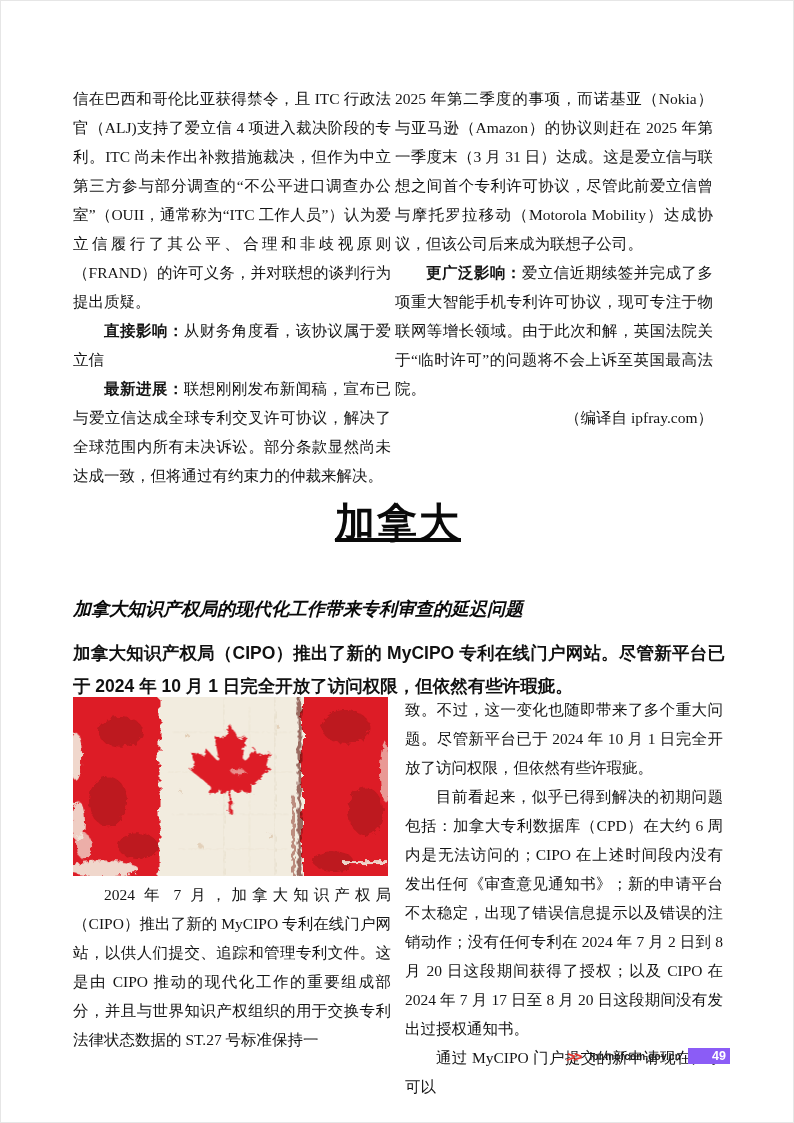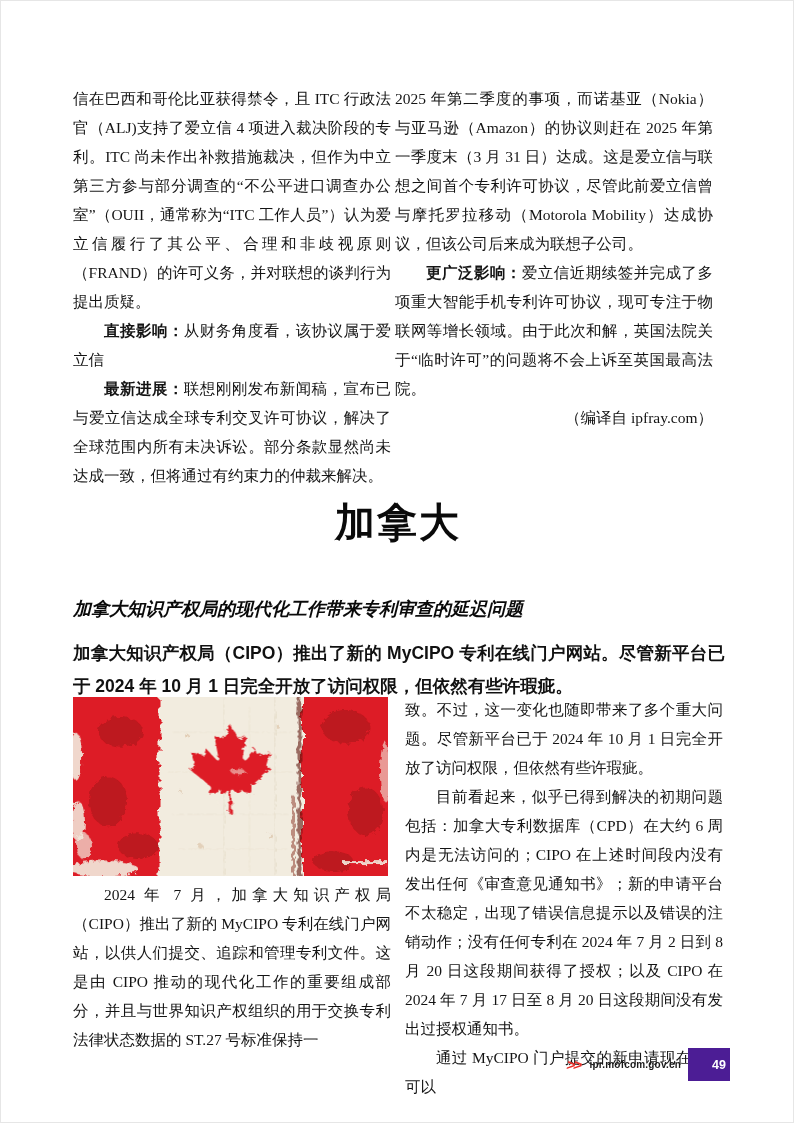--- a/index.html
+++ b/index.html
@@ -22,21 +22,21 @@
   }
   .body-text p{margin:0;}
   .body-text p.indent{text-indent:2em;}
   .body-text b{font-weight:700;}
   .attribution{text-align:right;margin-top:15px;}
   
   .country-title{
     position:absolute;top:494px;left:0;width:794px;
     text-align:center;
     font-family:"Liberation Sans","DejaVu Sans",sans-serif;
-    font-size:40px;font-weight:600;letter-spacing:2px;color:#0a0a0a;
+    font-size:40px;font-weight:600;letter-spacing:2px;color:#0a0a0a;text-decoration:underline;
   }
   
   .a2-heading{
     position:absolute;top:596px;left:72px;width:660px;
     font-family:"Liberation Sans","DejaVu Sans",sans-serif;
     font-size:18px;font-weight:700;color:#0a0a0a;font-style:italic;
   }
   .a2-subtitle{
     position:absolute;top:636px;left:72px;width:652px;
     font-family:"Liberation Sans","DejaVu Sans",sans-serif;
@@ -59,21 +59,21 @@
     display:flex;align-items:center;gap:7px;
     font-family:"Liberation Sans","DejaVu Sans",sans-serif;
   }
   .footer-arrows{
     color:#e8312b;font-weight:700;font-size:15px;
     transform:skewX(-12deg);letter-spacing:-2px;line-height:1;
     padding-right:2px;
   }
   .footer-site{font-size:10px;font-weight:700;color:#1a1a1a;letter-spacing:0.2px;}
   .footer-pagebox{
-    width:42px;height:33px;background:#4c1d95;color:#fff;
+    width:42px;height:16px;background:#8b5cf6;color:#fff;
     display:flex;align-items:center;justify-content:flex-end;
     font-size:12.5px;font-weight:700;padding-right:4px;box-sizing:border-box;
   }
 </style>
 </head>
 <body>
 
 <div class="page">
 
   <div class="cols top-article">

